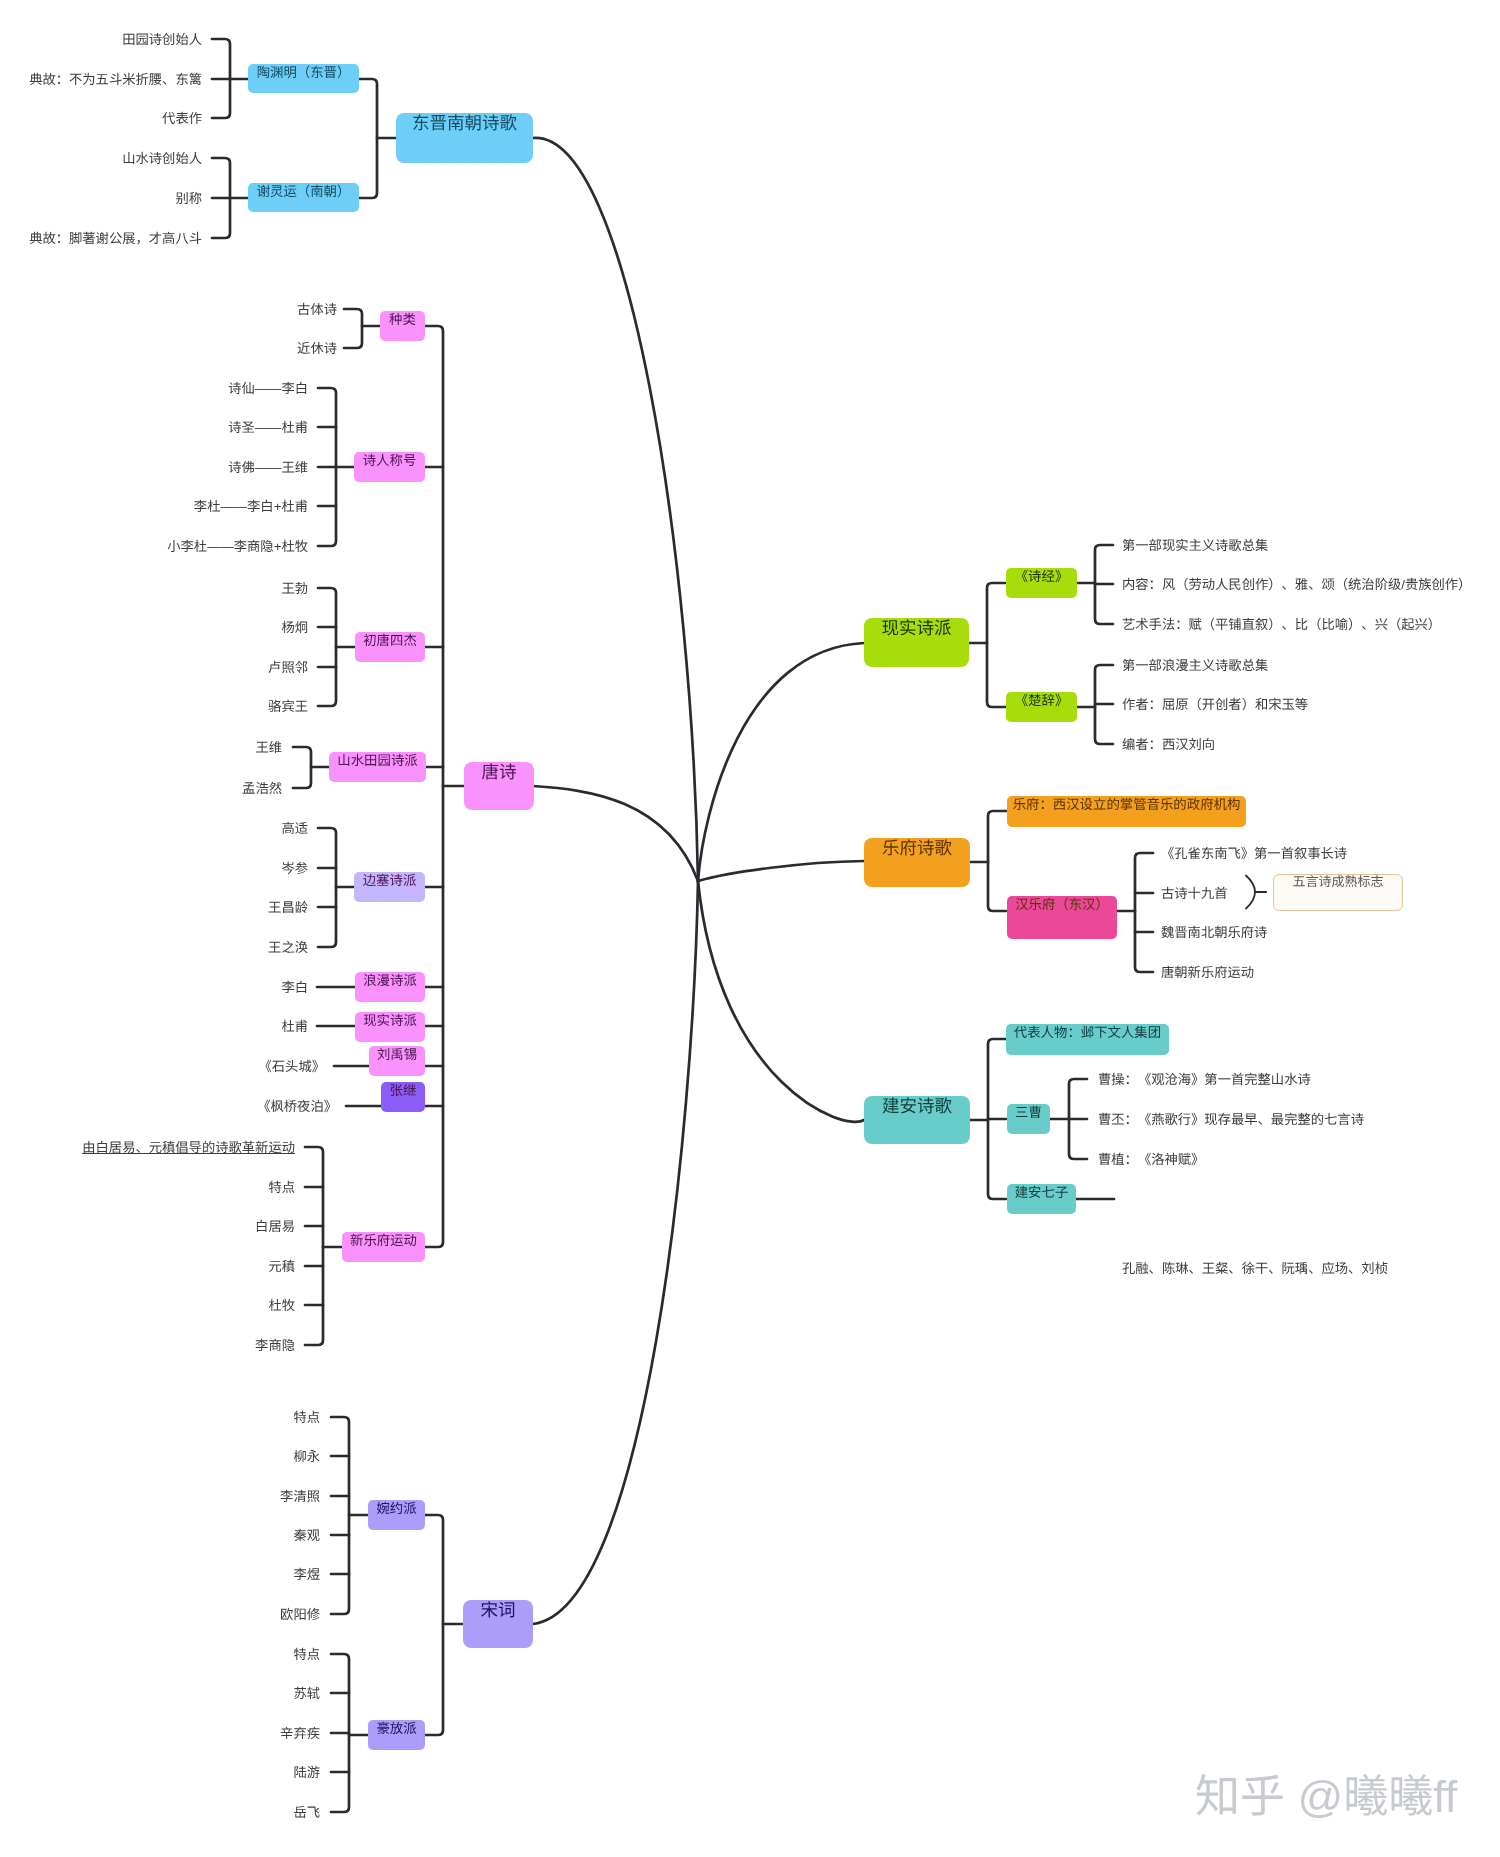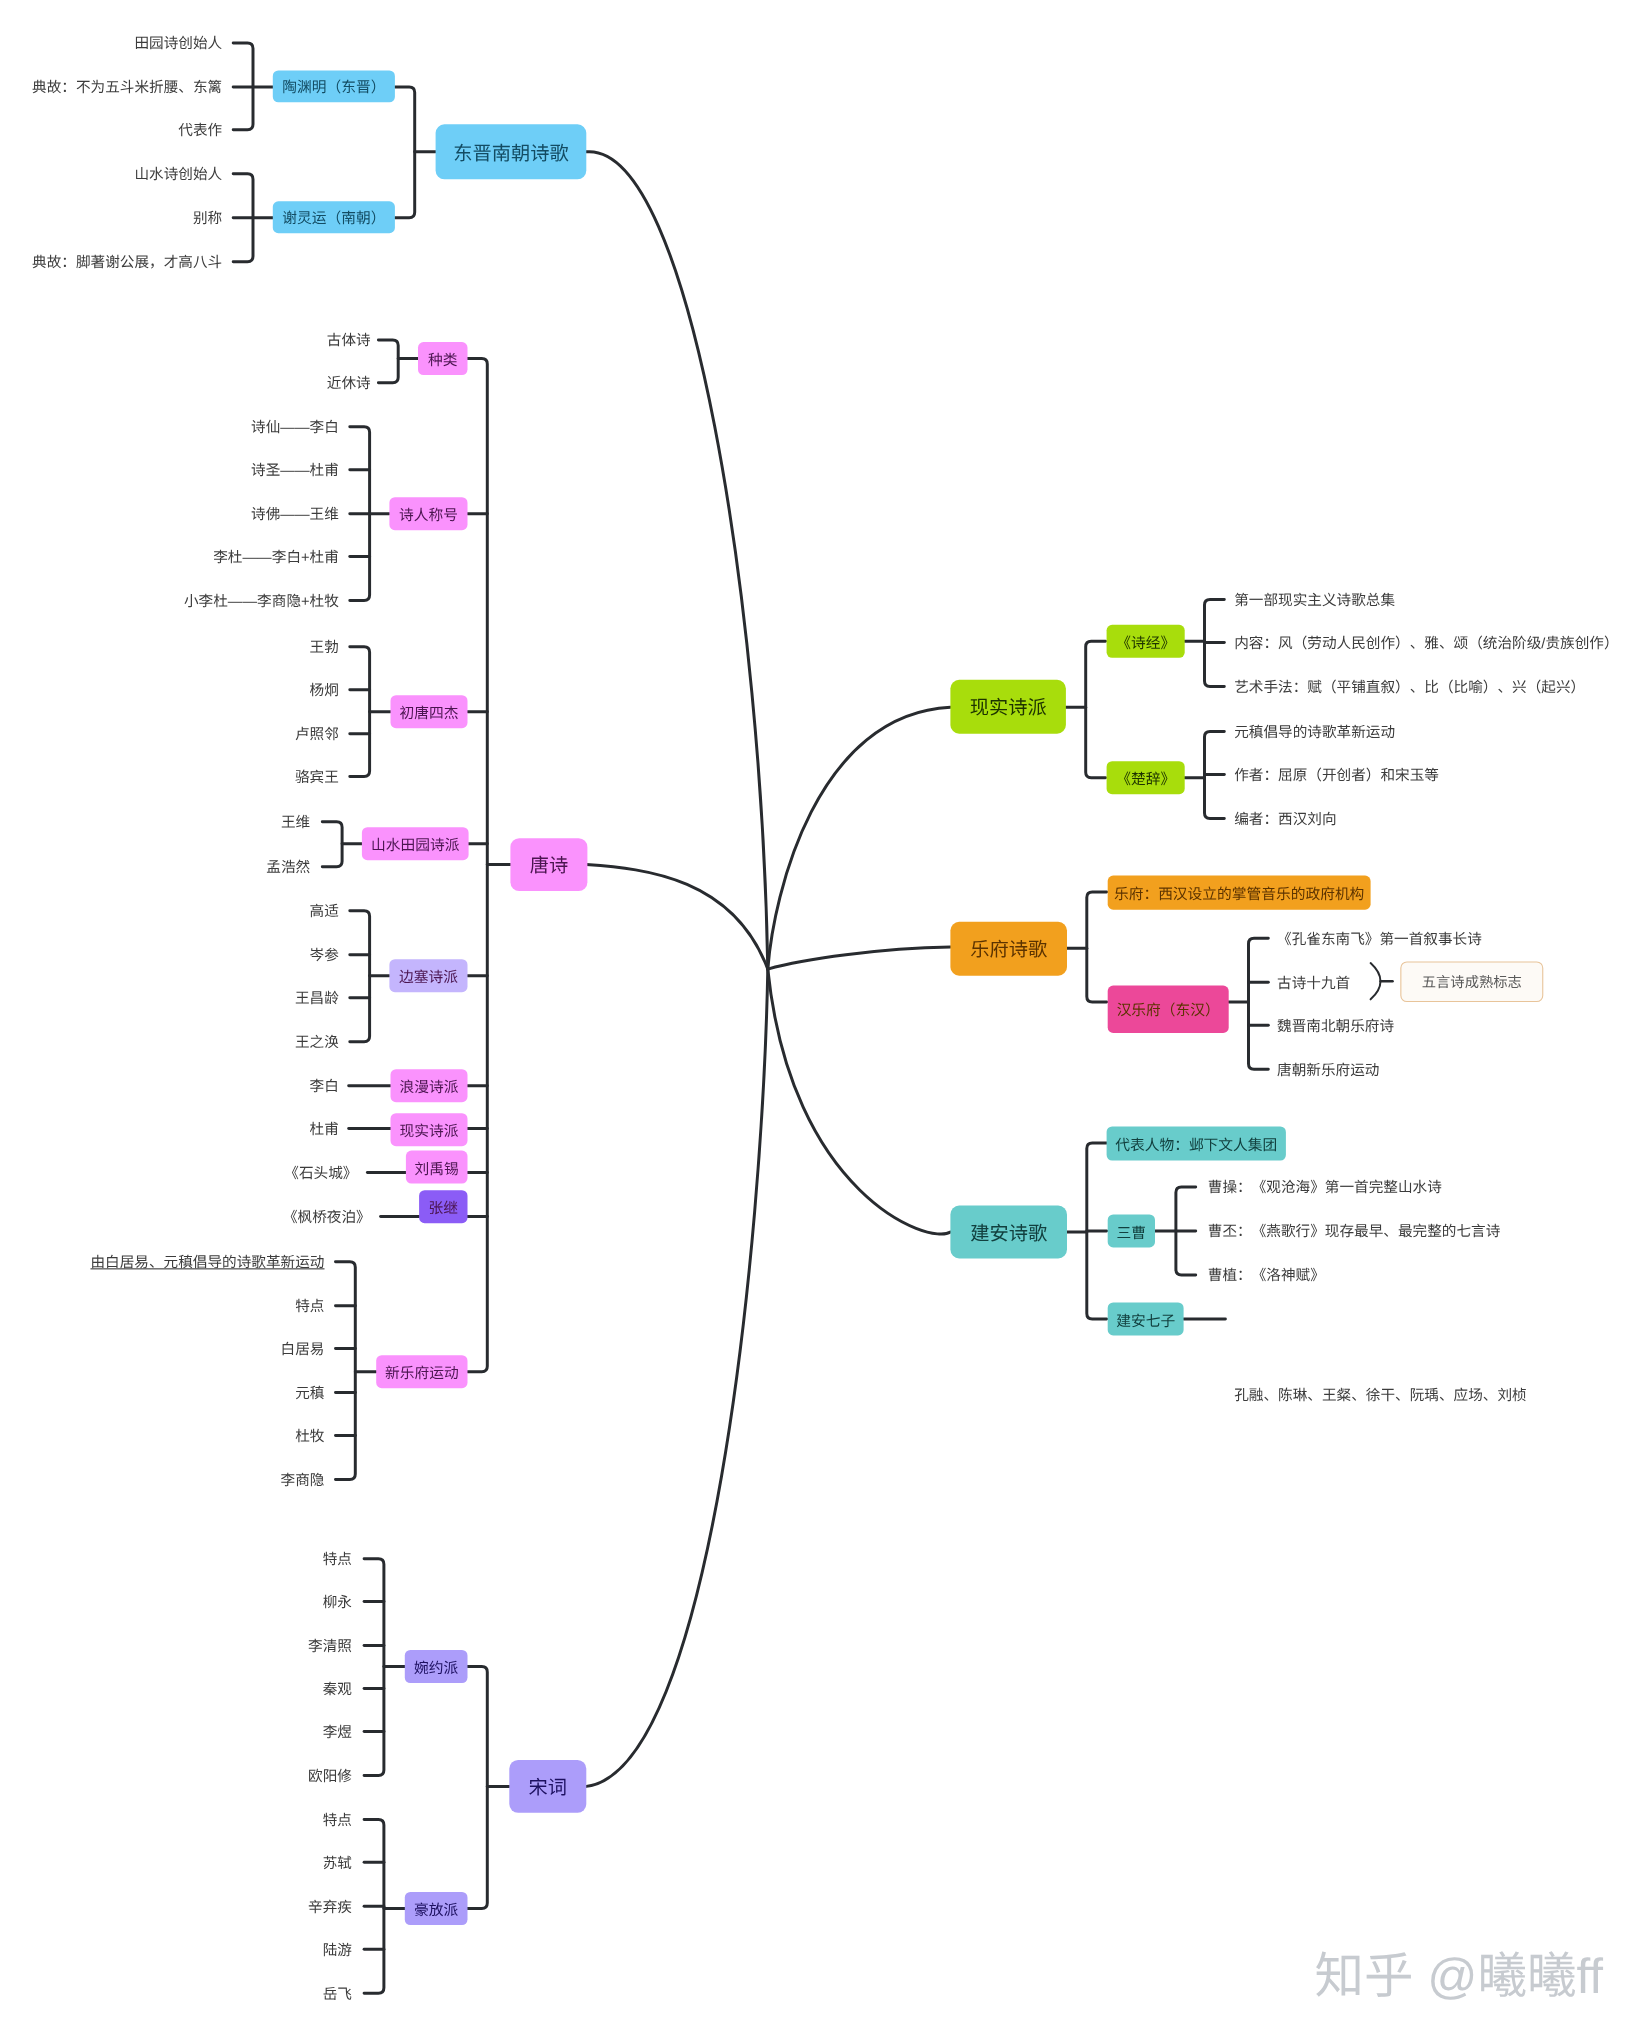--- a/index.html
+++ b/index.html
@@ -1,21 +1,21 @@
 <!DOCTYPE html>
 <html lang="zh-CN"><head>
 <meta charset="utf-8">
 <title>中国诗词的发展</title>
 <style>
   html,body{margin:0;padding:0;background:#ffffff;}
   body{font-family:"Liberation Sans",sans-serif;}
   #page{position:relative;width:1500px;height:1857px;background:#fff;overflow:hidden;
         -webkit-font-smoothing:antialiased;text-spacing-trim:space-all;}
   svg#edges{position:absolute;left:0;top:0;width:1500px;height:1857px;}
-  .node{position:absolute;display:flex;align-items:center;justify-content:center;
+  .node{position:absolute;display:flex;align-items:flex-start;justify-content:center;
         border-radius:6px;box-sizing:border-box;white-space:nowrap;line-height:1;}
   .leaf{position:absolute;white-space:nowrap;color:#3c3c3c;font-size:13.3px;line-height:1;}
   .wm{position:absolute;color:#c8ccd1;font-size:45px;line-height:1;white-space:nowrap;font-weight:500;}
 </style>
 </head>
 <body>
 
 <div id="page">
   <svg id="edges" viewBox="0 0 1500 1857">
       <g>
@@ -277,21 +277,21 @@
     <div class="leaf" style="top: 1568px; left: 0px; width: 320px; text-align: right;">李煜</div>
     <div class="leaf" style="top: 1608px; left: 0px; width: 320px; text-align: right;">欧阳修</div>
     <div class="leaf" style="top: 1648px; left: 0px; width: 320px; text-align: right;">特点</div>
     <div class="leaf" style="top: 1687px; left: 0px; width: 320px; text-align: right;">苏轼</div>
     <div class="leaf" style="top: 1727px; left: 0px; width: 320px; text-align: right;">辛弃疾</div>
     <div class="leaf" style="top: 1766px; left: 0px; width: 320px; text-align: right;">陆游</div>
     <div class="leaf" style="top: 1806px; left: 0px; width: 320px; text-align: right;">岳飞</div>
     <div class="leaf" style="top: 539px; left: 1122px;">第一部现实主义诗歌总集</div>
     <div class="leaf" style="top: 578px; left: 1122px;">内容：风（劳动人民创作）、雅、颂（统治阶级/贵族创作）</div>
     <div class="leaf" style="top: 618px; left: 1122px;">艺术手法：赋（平铺直叙）、比（比喻）、兴（起兴）</div>
-    <div class="leaf" style="top: 659px; left: 1122px;">元稹倡导的诗歌革新运动</div>
+    <div class="leaf" style="top: 659px; left: 1122px;">第一部浪漫主义诗歌总集</div>
     <div class="leaf" style="top: 698px; left: 1122px;">作者：屈原（开创者）和宋玉等</div>
     <div class="leaf" style="top: 738px; left: 1122px;">编者：西汉刘向</div>
     <div class="leaf" style="top: 847px; left: 1161px;">《孔雀东南飞》第一首叙事长诗</div>
     <div class="leaf" style="top: 887px; left: 1161px;">古诗十九首</div>
     <div class="leaf" style="top: 926px; left: 1161px;">魏晋南北朝乐府诗</div>
     <div class="leaf" style="top: 966px; left: 1161px;">唐朝新乐府运动</div>
     <div class="leaf" style="top: 1073px; left: 1098px;">曹操：《观沧海》第一首完整山水诗</div>
     <div class="leaf" style="top: 1113px; left: 1098px;">曹丕：《燕歌行》现存最早、最完整的七言诗</div>
     <div class="leaf" style="top: 1153px; left: 1098px;">曹植：《洛神赋》</div>
     <div class="leaf" style="top: 1262px; left: 1122px;">孔融、陈琳、王粲、徐干、阮瑀、应场、刘桢</div>

